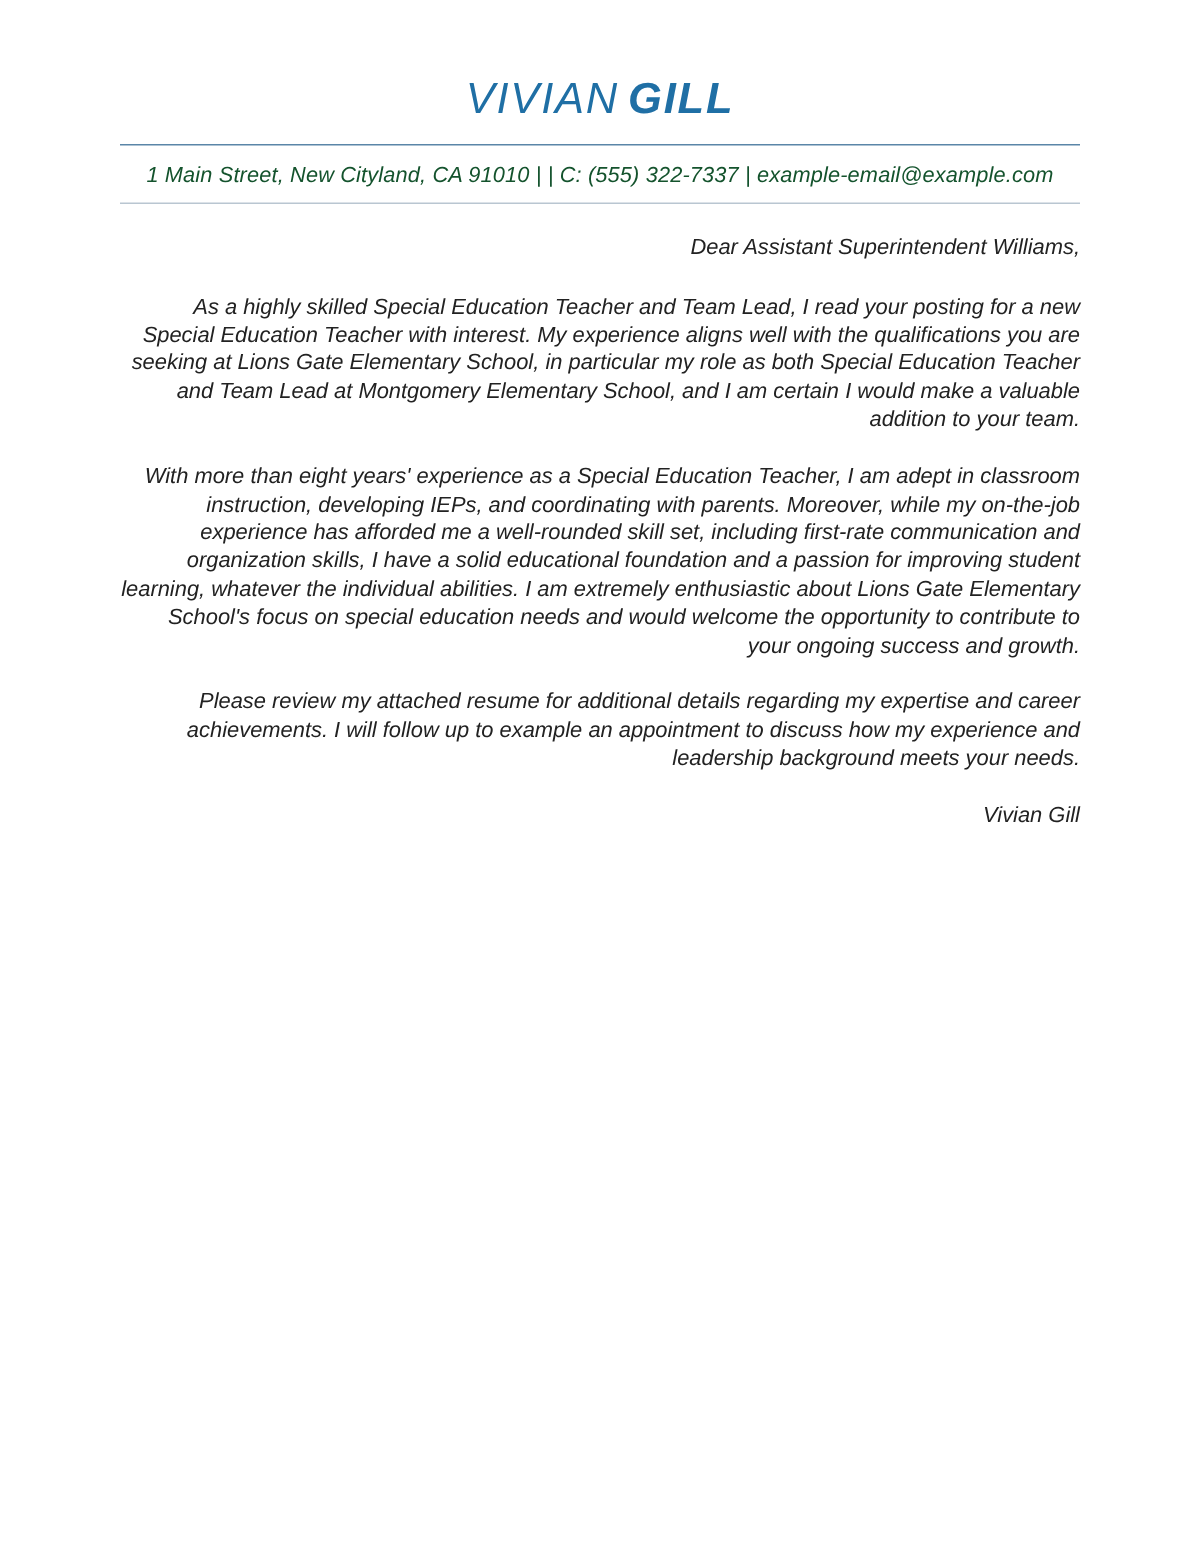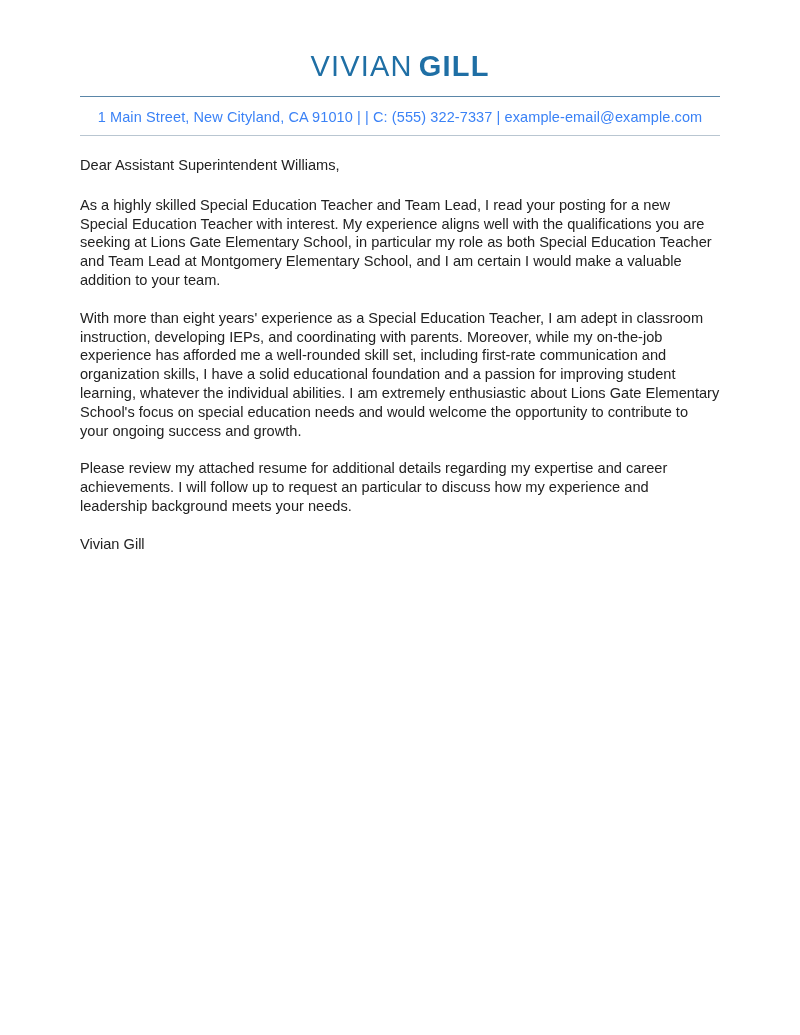--- a/index.html
+++ b/index.html
@@ -15,20 +15,21 @@
     position: relative;
     overflow: hidden;
   }
   .page {
     width: 800px;
     height: 1035px;
     box-sizing: border-box;
     padding: 0;
     background: #ffffff;
     position: relative;
+    font-style: italic;
   }
   .letter {
     position: absolute;
     left: 80px;
     top: 48px;
     width: 640px;
   }
   .name-line {
     text-align: center;
     font-size: 29px;
@@ -48,37 +49,37 @@
   }
   .rule {
     border-top: 1px solid #5a86a8;
     width: 100%;
     height: 0;
     margin: 0;
   }
   .contact-line {
     text-align: center;
     font-size: 14.5px;
-    color: #3b82f6;
+    color: #14532d;
     padding: 12px 0 10px 0;
     letter-spacing: 0.1px;
     white-space: nowrap;
   }
   .rule-bottom {
     border-top: 1px solid #b9c6d1;
     width: 100%;
     height: 0;
     margin: 0 0 20px 0;
   }
   .body-block p {
     margin: 0 0 19px 0;
     font-size: 14.6px;
     line-height: 18.8px;
     color: #222222;
-    text-align: left;
+    text-align: right;
   }
   .salutation {
     margin-bottom: 21px !important;
   }
   .closing {
     margin-bottom: 13px !important;
   }
   .sincerely {
     margin-bottom: 40px !important;
   }
@@ -99,18 +100,18 @@
     <div class="rule"></div>
 
     <div class="contact-line">1 Main Street, New Cityland, CA 91010 | | C: (555) 322-7337 | example-email@example.com</div>
 
     <div class="rule-bottom"></div>
 
     <div class="body-block">
       <p class="salutation">Dear Assistant Superintendent Williams,</p>
       <p>As a highly skilled Special Education Teacher and Team Lead, I read your posting for a new Special Education Teacher with interest. My experience aligns well with the qualifications you are seeking at Lions Gate Elementary School, in particular my role as both Special Education Teacher and Team Lead at Montgomery Elementary School, and I am certain I would make a valuable addition to your team.</p>
       <p>With more than eight years' experience as a Special Education Teacher, I am adept in classroom instruction, developing IEPs, and coordinating with parents. Moreover, while my on-the-job experience has afforded me a well-rounded skill set, including first-rate communication and organization skills, I have a solid educational foundation and a passion for improving student learning, whatever the individual abilities. I am extremely enthusiastic about Lions Gate Elementary School's focus on special education needs and would welcome the opportunity to contribute to your ongoing success and growth.</p>
-      <p>Please review my attached resume for additional details regarding my expertise and career achievements. I will follow up to request an particular to discuss how my experience and leadership background meets your needs.</p>
+      <p>Please review my attached resume for additional details regarding my expertise and career achievements. I will follow up to example an appointment to discuss how my experience and leadership background meets your needs.</p>
       <p class="signature">Vivian Gill</p>
     </div>
 
   </div>
 </div>
 
 </body></html>

